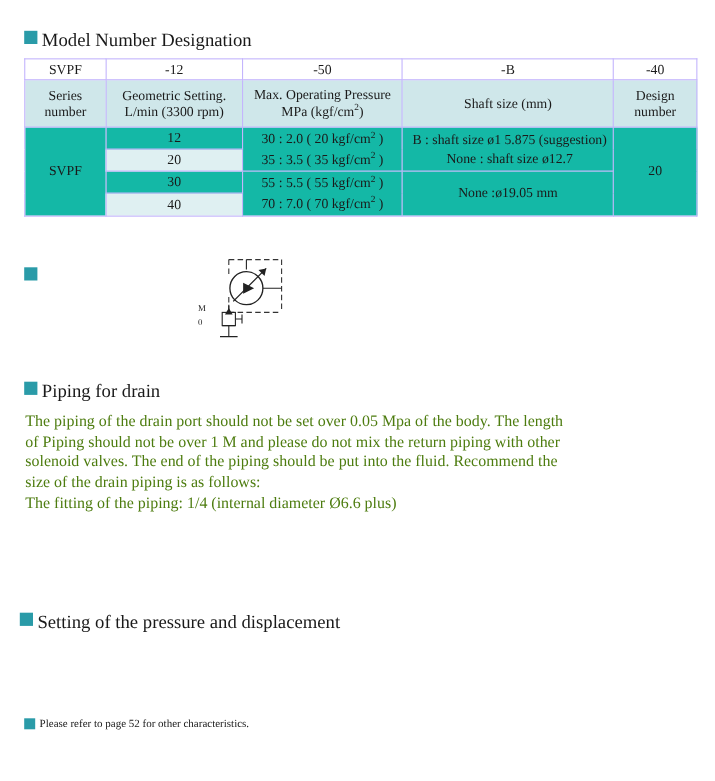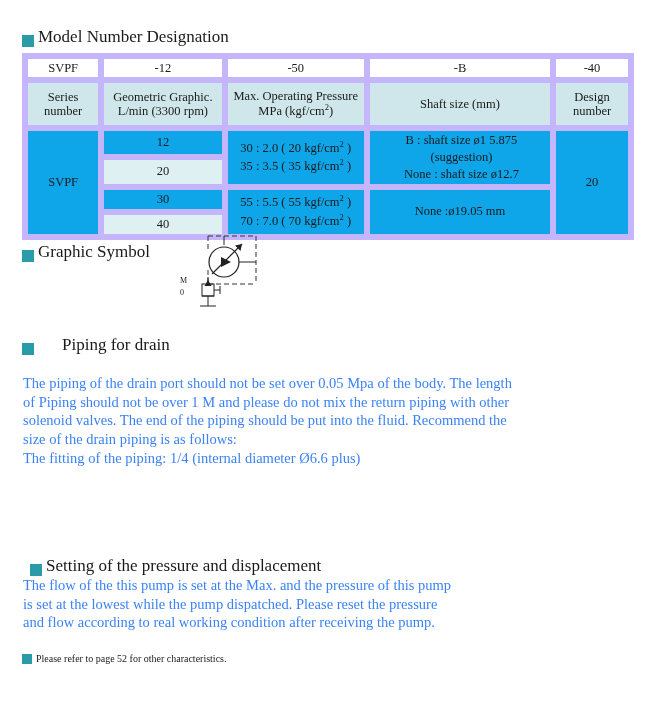--- a/index.html
+++ b/index.html
@@ -17,21 +17,21 @@
   }
   .page {
     position: relative;
     width: 650px;
     height: 710px;
   }
 
   
   .sec-head {
     display: flex;
-    align-items: flex-end;
+    align-items: flex-start;
     font-size: 17px;
     line-height: 1.1;
   }
   .bullet {
     width: 12px;
     height: 12px;
     background: #2a9ba8;
     display: inline-block;
     margin-right: 4px;
     flex: 0 0 auto;
@@ -50,37 +50,37 @@
     left: 22px;
     top: 53px;
     width: 612px;
   }
   table.mnd {
     border-collapse: collapse;
     width: 612px;
     font-size: 12.5px;
   }
   table.mnd td {
-    border: 6px solid #c4b5fd;
+    border: 1px solid #c4b5fd;
     text-align: center;
     vertical-align: middle;
     padding: 1px 3px;
   }
   .row-code td {
     height: 16px;
     background: #ffffff;
     font-size: 12.5px;
   }
   .row-hdr td {
     background: #cfe7ea;
     height: 40px;
     line-height: 1.15;
   }
   .cell-light {
-    background: #0ea5e9;
+    background: #14b8a6;
   }
   .cell-tint {
     background: #dff0f2;
   }
   .disp-cell {
     height: 17px;
     font-size: 12.5px;
   }
   .left-pad {
     text-align: right;
@@ -113,36 +113,35 @@
     position: absolute;
     font-size: 8px;
     font-family: "Liberation Serif", serif;
   }
 
   
   .para {
     position: absolute;
     font-size: 14.5px;
     line-height: 1.29;
-    color: #3b82f6;
+    color: #4d7c0f;
   }
   .piping-head {
     position: absolute;
     left: 22px;
-    top: 336px;
-    gap: 24px;
+    top: 347px;
   }
   .piping-body {
     left: 23px;
     top: 374px;
     width: 500px;
   }
   .setting-head {
     position: absolute;
-    left: 30px;
+    left: 18px;
     top: 557px;
   }
   .setting-body {
     left: 23px;
     top: 576px;
     width: 430px;
   }
   .note-head {
     position: absolute;
     left: 22px;
@@ -179,21 +178,21 @@
         <td style="width:198px">-B</td>
         <td style="width:72px">-40</td>
       </tr>
 
       <tr class="row-hdr">
         <td>
           <span>Series</span><br>
           <span>number</span>
         </td>
         <td>
-          <span>Geometric Graphic.</span><br>
+          <span>Geometric Setting.</span><br>
           <span>L/min (3300 rpm)</span>
         </td>
         <td>
           <span>Max. Operating Pressure</span><br>
           <span>MPa (kgf/cm</span><sup>2</sup><span>)</span>
         </td>
         <td>Shaft size (mm)</td>
         <td>
           <span>Design</span><br>
           <span>number</span>
@@ -226,21 +225,20 @@
       </tr>
       <tr>
         <td class="disp-cell cell-tint">40</td>
       </tr>
     </tbody>
       </table>
   </div>
 
   <div class="sec-head gs-head">
     <span class="bullet"></span>
-    <span class="txt">Graphic Symbol</span>
   </div>
 
   <div class="symbol">
     <svg width="84" height="86" viewBox="0 0 84 86">
 
       <polyline points="22,4 70,4" stroke="#333" stroke-width="1" fill="none" stroke-dasharray="5,3"></polyline>
       <polyline points="70,4 70,52" stroke="#333" stroke-width="1" fill="none" stroke-dasharray="5,3"></polyline>
       <polyline points="22,4 22,20" stroke="#333" stroke-width="1" fill="none" stroke-dasharray="5,3"></polyline>
       <polyline points="22,52 70,52" stroke="#333" stroke-width="1" fill="none" stroke-dasharray="5,3"></polyline>
       <polyline points="22,38 22,52" stroke="#333" stroke-width="1" fill="none" stroke-dasharray="5,3"></polyline>
@@ -276,20 +274,19 @@
   </div>
   <div class="para piping-body">
     <span>The piping of the drain port should not be set over 0.05 Mpa of the body.  The length of Piping should not be over 1 M and please do not mix the return piping with other solenoid valves.  The end of the piping should be put into the fluid.  Recommend the size of the drain piping is as follows:</span>
     <div>The fitting of the piping: 1/4 (internal diameter Ø6.6 plus)</div>
   </div>
 
   <div class="sec-head setting-head">
     <span class="bullet"></span>
     <span class="txt">Setting of the pressure and displacement</span>
   </div>
-  <div class="para setting-body">The flow of the this pump is set at the Max. and the pressure of this pump is set at the lowest while the pump dispatched.  Please reset the pressure and flow according to real working condition after receiving the pump.</div>
 
   <div class="sec-head note-head">
     <span class="bullet sm"></span>
     <span class="txt">Please refer to page 52 for other characteristics.</span>
   </div>
 
 </div>
 
 </body></html>

